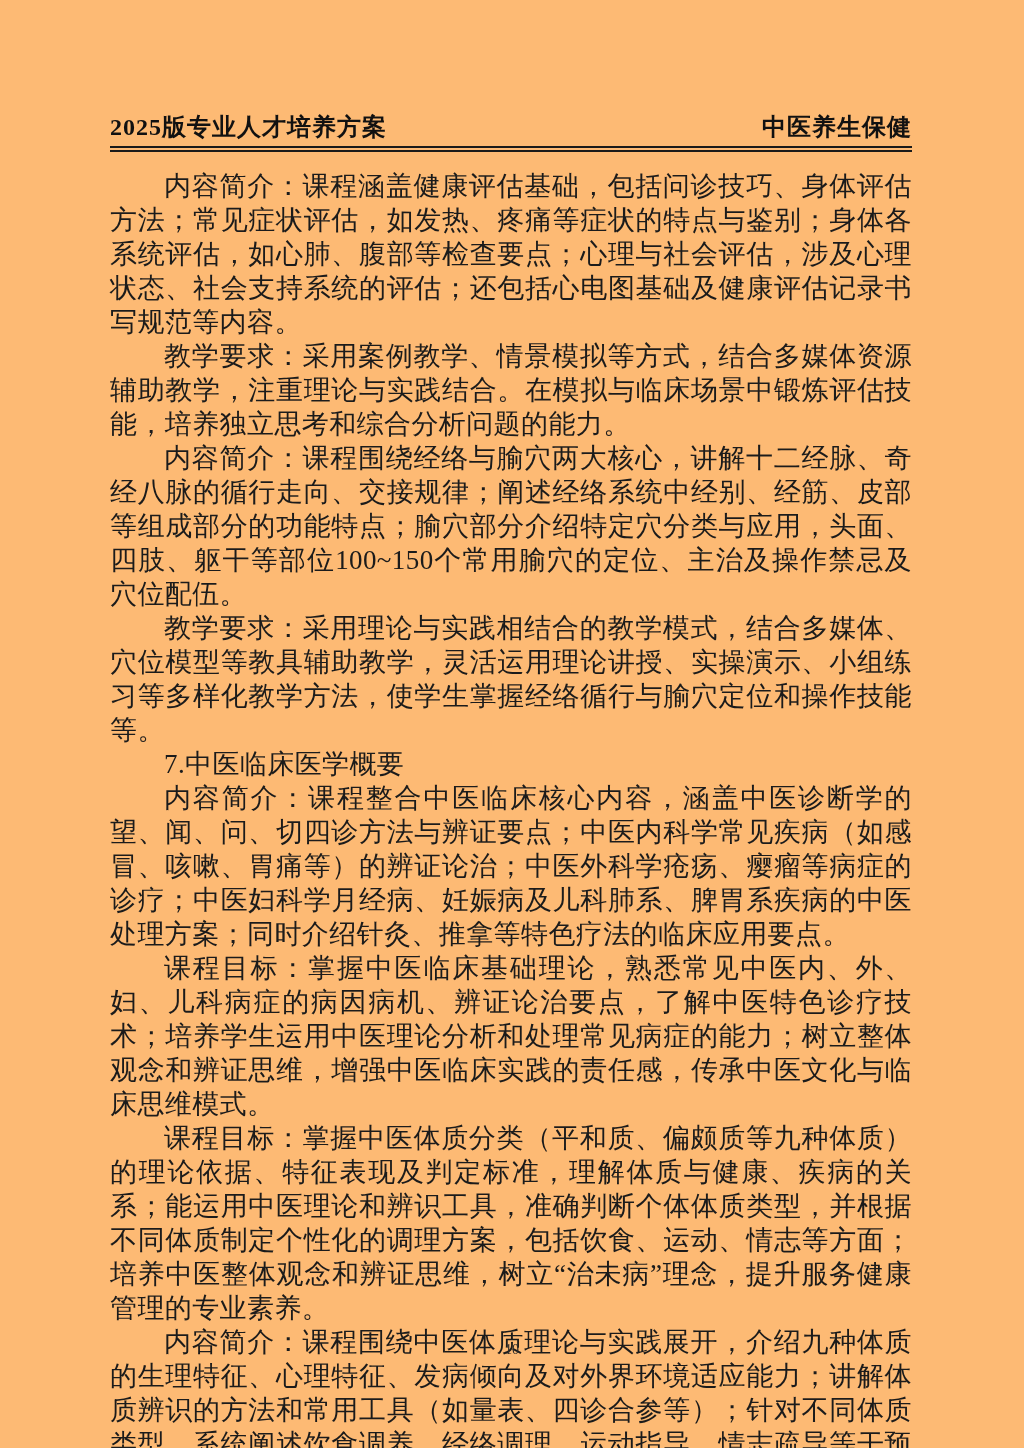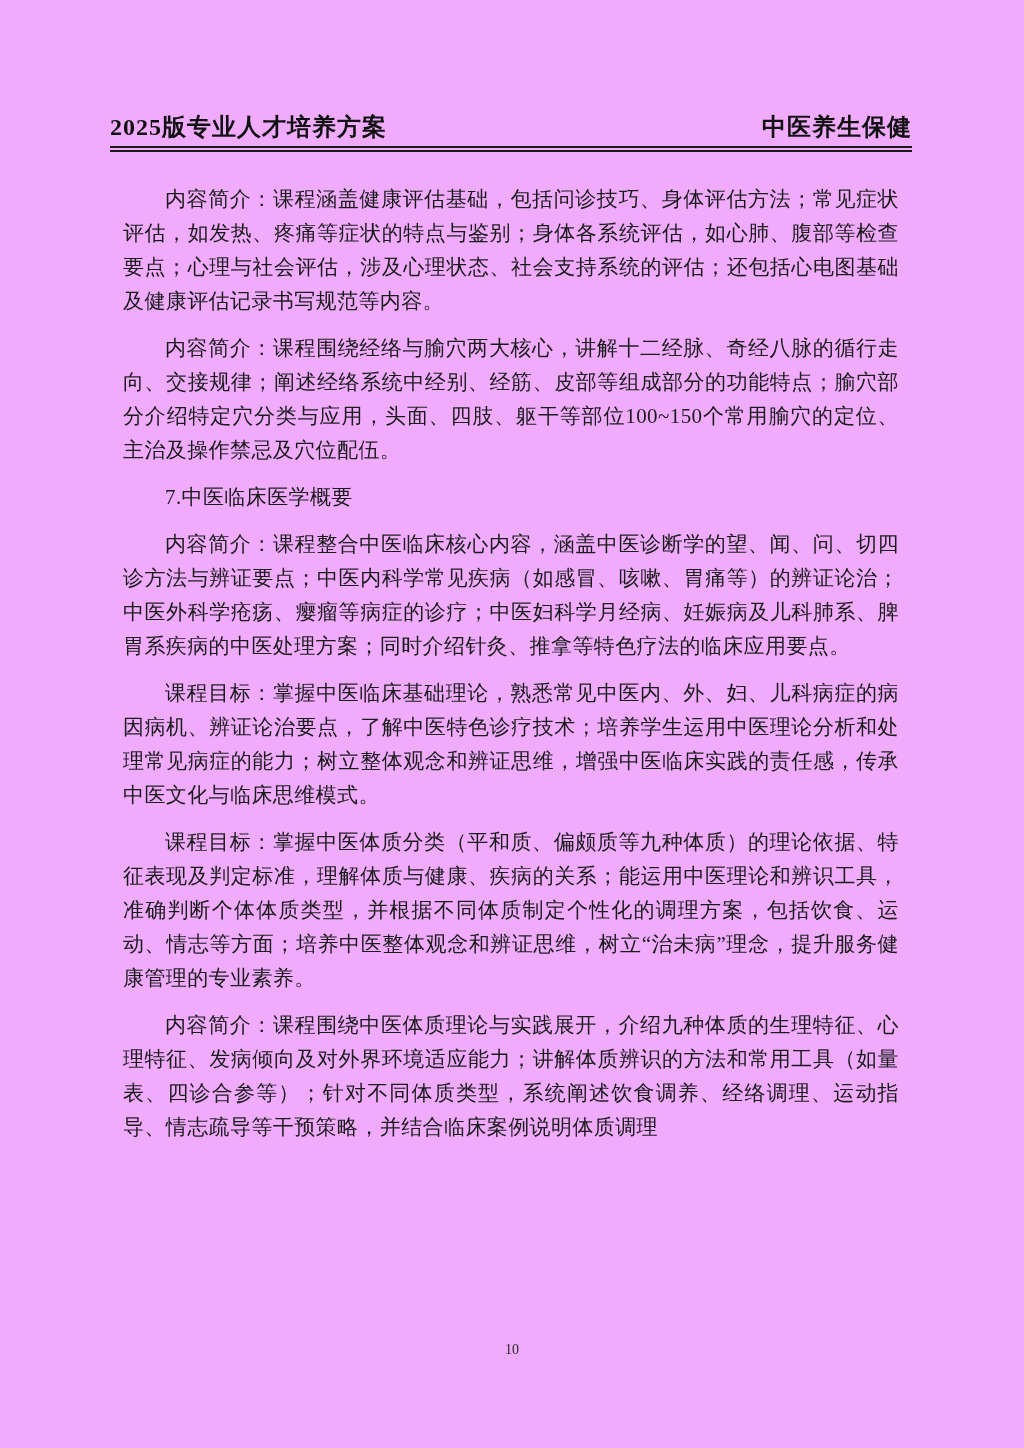--- a/index.html
+++ b/index.html
@@ -4,21 +4,21 @@
 <style>
   html, body {
     margin: 0;
     padding: 0;
     background: #ffffff;
   }
   .page {
     position: relative;
     width: 1024px;
     height: 1448px;
-    background: #f0abfc;
+    background: #fdba74;
     overflow: hidden;
     font-family: "Liberation Serif", "DejaVu Serif", serif;
     color: #1b1b1b;
   }
   .header {
     position: absolute;
     left: 110px;
     right: 112px;
     top: 112px;
     display: flex;
@@ -50,22 +50,22 @@
     height: 2px;
     background: #1a1a1a;
   }
   .content {
     position: absolute;
     left: 110px;
     right: 112px;
     top: 169px;
   }
   .para {
-    margin: 13px;
-    font-size: 21px;
+    margin: 0;
+    font-size: 27px;
     line-height: 34px;
     text-align: justify;
     text-indent: 2em;
     letter-spacing: 0.4px;
     word-break: break-all;
     color: #1b1b1b;
   }
   .footer {
     position: absolute;
     left: 0;
@@ -87,21 +87,23 @@
   </div>
 
   <div class="header-rule">
     <div class="rule-top"></div>
     <div class="rule-gap"></div>
     <div class="rule-bottom"></div>
   </div>
 
   <div class="content">
     <p class="para">内容简介：课程涵盖健康评估基础，包括问诊技巧、身体评估方法；常见症状评估，如发热、疼痛等症状的特点与鉴别；身体各系统评估，如心肺、腹部等检查要点；心理与社会评估，涉及心理状态、社会支持系统的评估；还包括心电图基础及健康评估记录书写规范等内容。</p>
+    <p class="para">教学要求：采用案例教学、情景模拟等方式，结合多媒体资源辅助教学，注重理论与实践结合。在模拟与临床场景中锻炼评估技能，培养独立思考和综合分析问题的能力。</p>
     <p class="para">内容简介：课程围绕经络与腧穴两大核心，讲解十二经脉、奇经八脉的循行走向、交接规律；阐述经络系统中经别、经筋、皮部等组成部分的功能特点；腧穴部分介绍特定穴分类与应用，头面、四肢、躯干等部位100~150个常用腧穴的定位、主治及操作禁忌及穴位配伍。</p>
+    <p class="para">教学要求：采用理论与实践相结合的教学模式，结合多媒体、穴位模型等教具辅助教学，灵活运用理论讲授、实操演示、小组练习等多样化教学方法，使学生掌握经络循行与腧穴定位和操作技能等。</p>
     <p class="para">7.中医临床医学概要</p>
     <p class="para">内容简介：课程整合中医临床核心内容，涵盖中医诊断学的望、闻、问、切四诊方法与辨证要点；中医内科学常见疾病（如感冒、咳嗽、胃痛等）的辨证论治；中医外科学疮疡、瘿瘤等病症的诊疗；中医妇科学月经病、妊娠病及儿科肺系、脾胃系疾病的中医处理方案；同时介绍针灸、推拿等特色疗法的临床应用要点。</p>
     <p class="para">课程目标：掌握中医临床基础理论，熟悉常见中医内、外、妇、儿科病症的病因病机、辨证论治要点，了解中医特色诊疗技术；培养学生运用中医理论分析和处理常见病症的能力；树立整体观念和辨证思维，增强中医临床实践的责任感，传承中医文化与临床思维模式。</p>
     <p class="para">课程目标：掌握中医体质分类（平和质、偏颇质等九种体质）的理论依据、特征表现及判定标准，理解体质与健康、疾病的关系；能运用中医理论和辨识工具，准确判断个体体质类型，并根据不同体质制定个性化的调理方案，包括饮食、运动、情志等方面；培养中医整体观念和辨证思维，树立“治未病”理念，提升服务健康管理的专业素养。</p>
     <p class="para">内容简介：课程围绕中医体质理论与实践展开，介绍九种体质的生理特征、心理特征、发病倾向及对外界环境适应能力；讲解体质辨识的方法和常用工具（如量表、四诊合参等）；针对不同体质类型，系统阐述饮食调养、经络调理、运动指导、情志疏导等干预策略，并结合临床案例说明体质调理</p>
   </div>
 
   <div class="footer">
     <span>10</span>
   </div>

